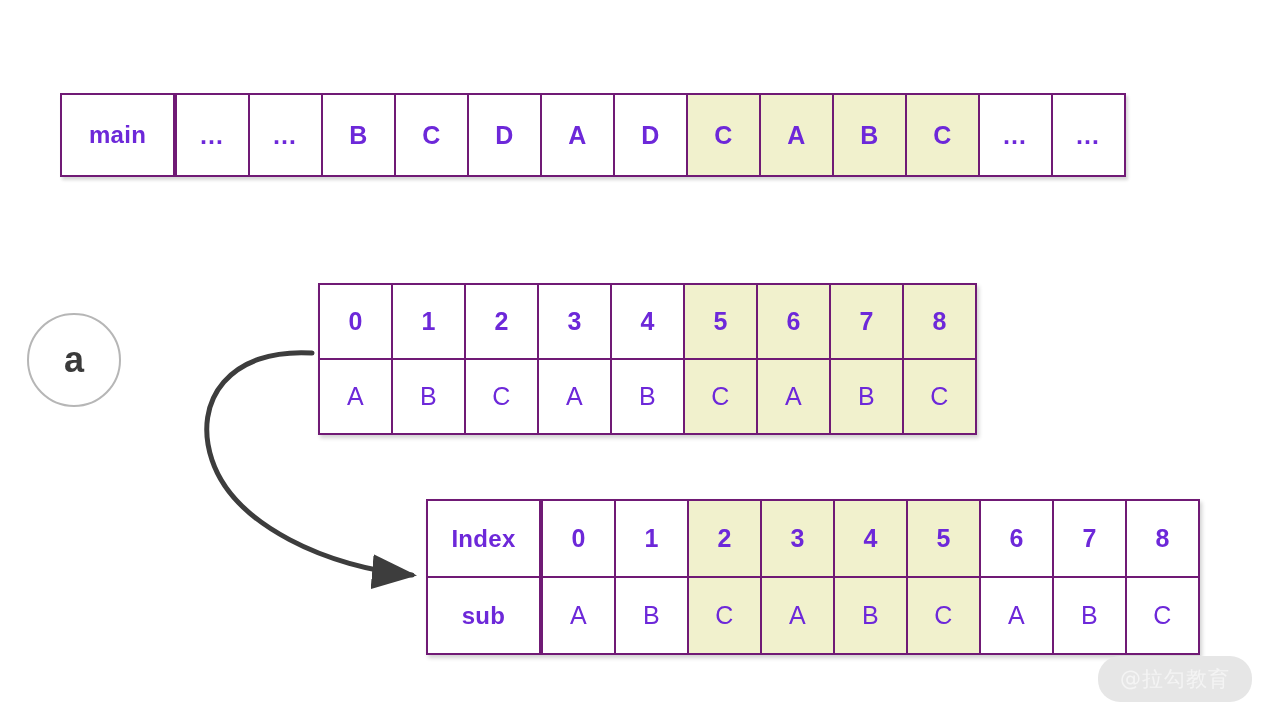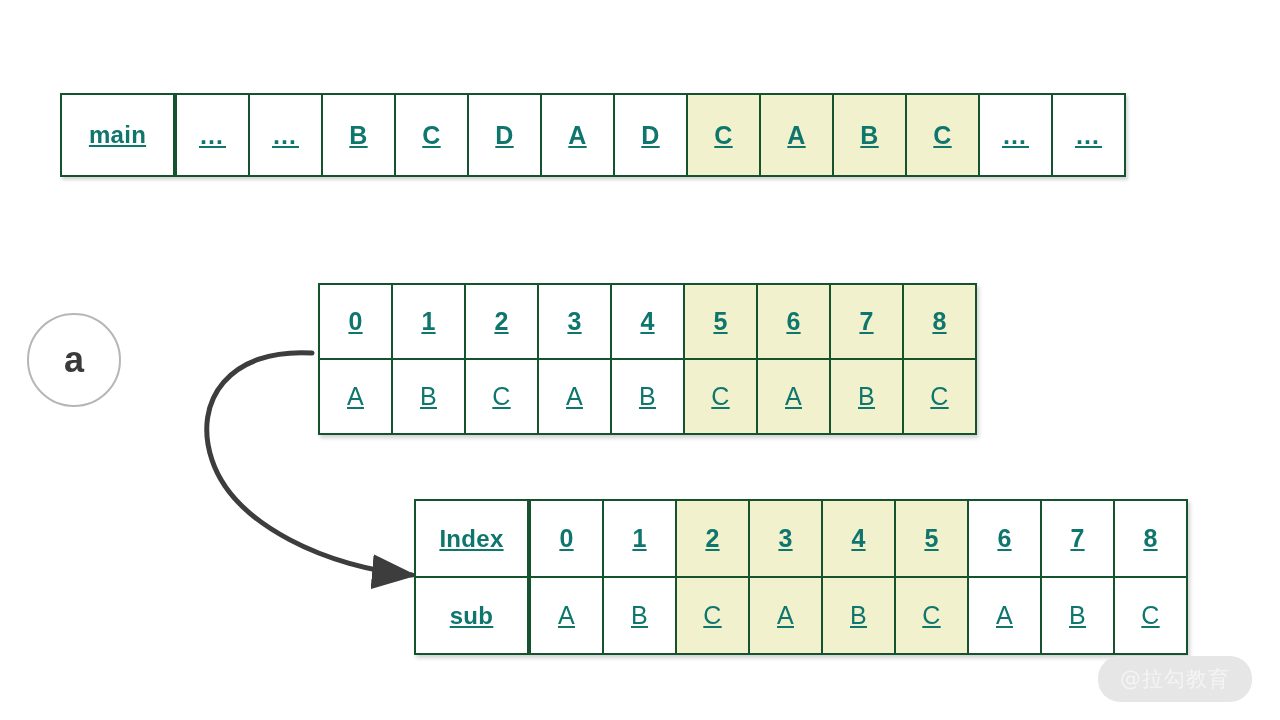--- a/index.html
+++ b/index.html
@@ -19,31 +19,30 @@
 
   
   .strip {
     position: absolute;
     display: flex;
     background: #ffffff;
     box-shadow: 2px 3px 3px rgba(0,0,0,0.16);
   }
   .cell {
     box-sizing: border-box;
-    border: 2px solid #14532d;
+    border: 2px solid #701a75;
     margin-left: -2px;
     background: #ffffff;
     display: flex;
     align-items: center;
     justify-content: center;
     font-size: 25px;
     font-weight: 600;
-    color: #0f766e;
+    color: #6d28d9;
     letter-spacing: 0.3px;
-    text-decoration: underline;
   }
   .cell:first-child { margin-left: 0; }
   .cell.hl { background: #f1f1cd; }
   .cell.letter { font-weight: 500; }
   .cell.label { font-weight: 700; font-size: 24px; }
   .cell.dots { font-size: 25px; letter-spacing: 2px; }
 
   
   #main-array {
     left: 60px;
@@ -63,21 +62,21 @@
 
   
   #sub-pattern-table {
     left: 318px;
     top: 283px;
   }
   #sub-pattern-table .cell { width: 75px; height: 77px; }
 
   
   #sub-index-table {
-    left: 414px;
+    left: 426px;
     top: 499px;
   }
   #sub-index-table .cell { width: 75px; height: 79px; }
   #sub-index-table .cell.label { width: 115px; }
 
   
   #label-badge {
     position: absolute;
     left: 27px;
     top: 313px;

